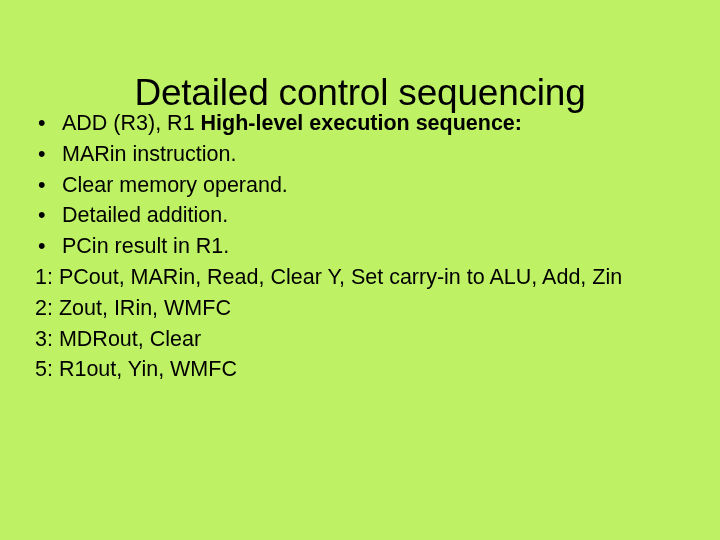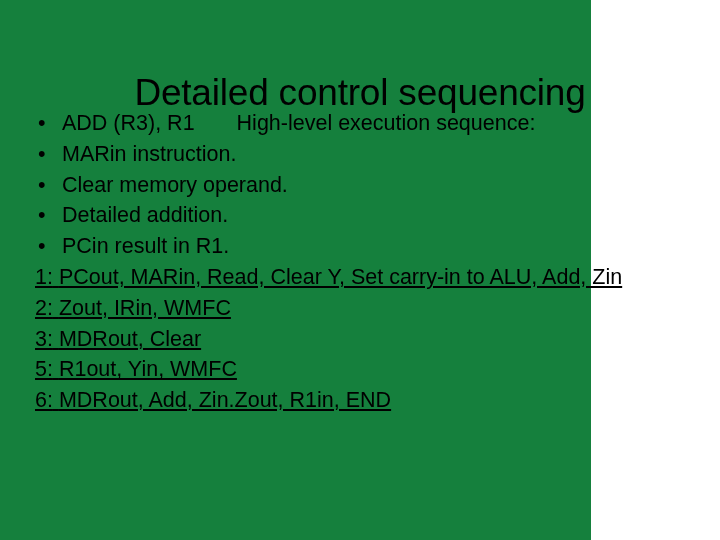--- a/index.html
+++ b/index.html
@@ -10,23 +10,23 @@
   body {
     width: 720px;
     height: 540px;
     overflow: hidden;
     font-family: "Liberation Sans", sans-serif;
     color: #000000;
     -webkit-font-smoothing: none;
   }
   .slide {
     position: relative;
-    width: 591px;
+    width: 720px;
     height: 540px;
-    background: #15803d;
+    background: #bef264;
   }
 
   
   .slide-title {
     position: absolute;
     left: 0;
     top: 46px;
     width: 720px;
     text-align: center;
     font-size: 37px;
@@ -58,36 +58,34 @@
     top: 0;
     width: 14px;
     text-align: left;
     font-size: 21.5px;
     line-height: 30.8px;
   }
   .bullet-text {
     display: inline;
   }
   .bold {
-    font-weight: normal;
-    margin-left: 36px;
+    font-weight: bold;
   }
 
   
   .body-heading {
     padding-left: 9px;
     white-space: nowrap;
   }
 
   
   .step-line {
     padding-left: 9px;
     text-indent: 0;
     white-space: normal;
-    text-decoration: underline;
   }
 </style>
 </head>
 <body>
 
 <div class="slide">
 
   <h1 class="slide-title">Detailed control sequencing</h1>
 
   <div class="body">
@@ -120,16 +118,15 @@
 
     <div class="step-line" style="padding-left: 45px; text-indent: -36px;"><span>1:</span>&nbsp;<span>PCout, MARin, Read, Clear Y, Set carry-in to ALU, Add, Zin</span></div>
 
     <div class="step-line"><span>2:</span>&nbsp;<span>Zout, IRin, WMFC</span></div>
 
     <div class="step-line"><span>3:</span>&nbsp;<span>MDRout, Clear</span></div>
 
 
     <div class="step-line"><span>5:</span>&nbsp;<span>R1out, Yin, WMFC</span></div>
 
-    <div class="step-line"><span>6:</span>&nbsp;<span>MDRout, Add, Zin.Zout, R1in, END</span></div>
 
   </div>
 </div>
 
 </body></html>

